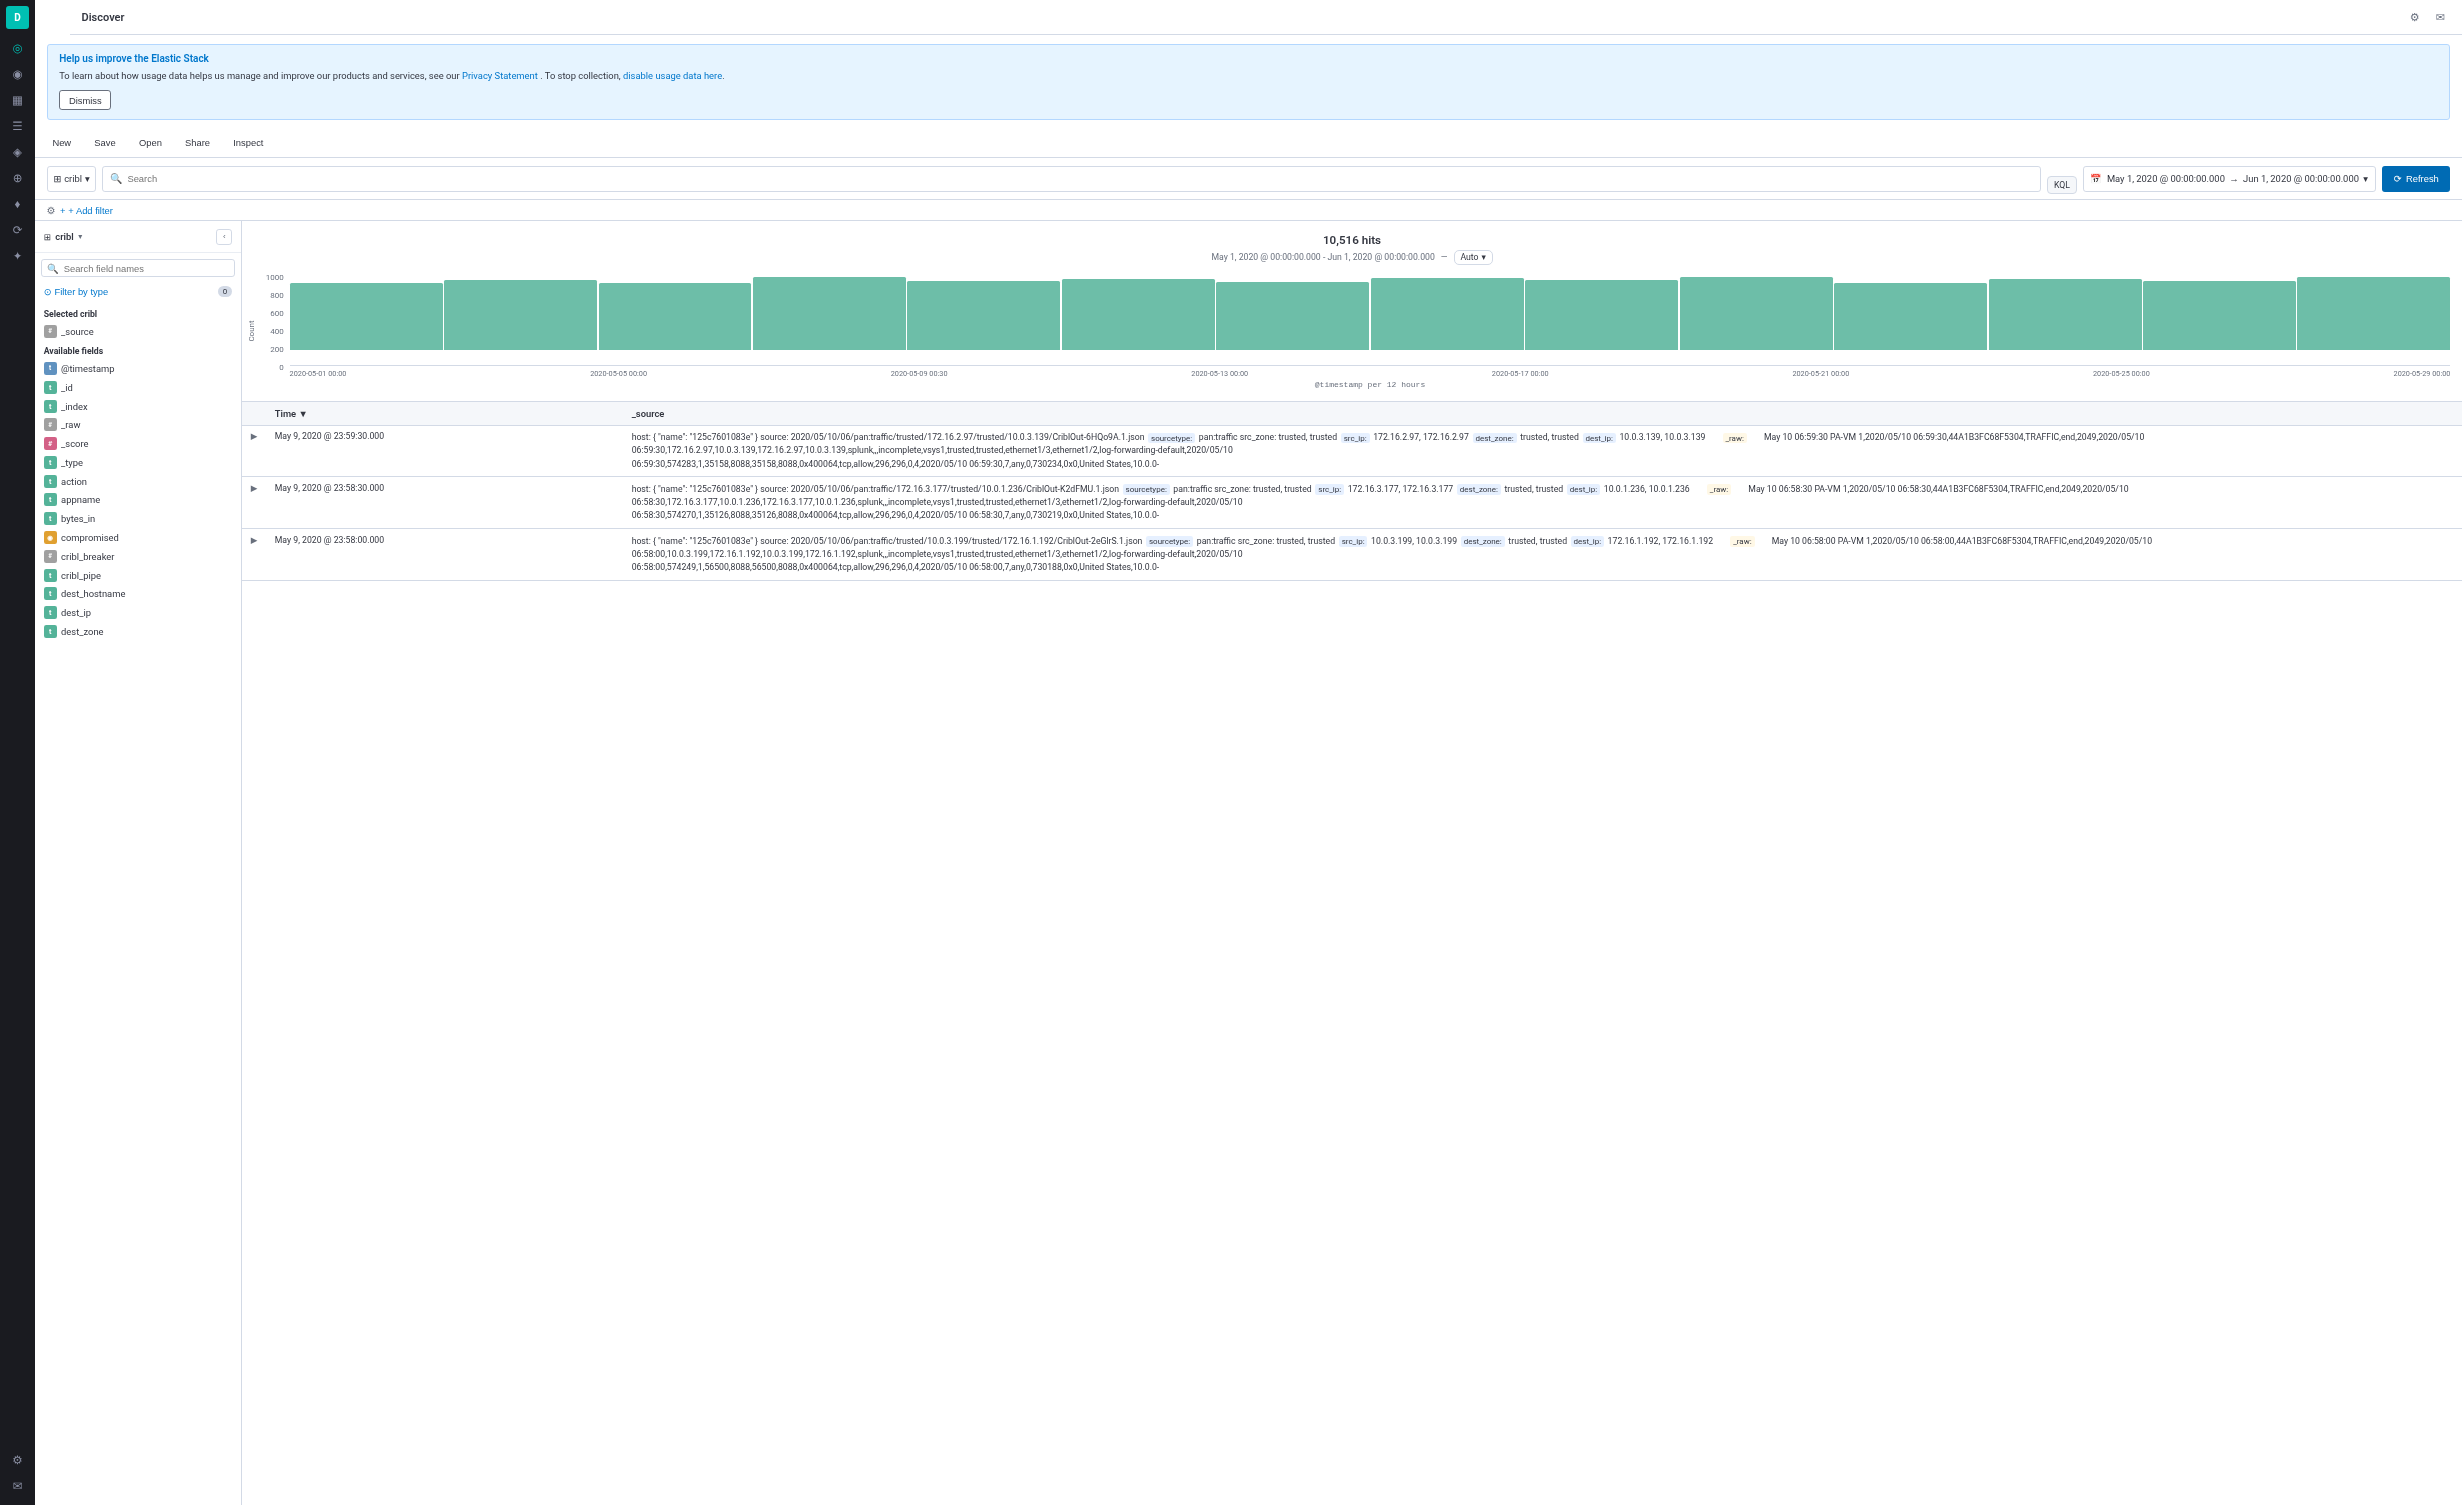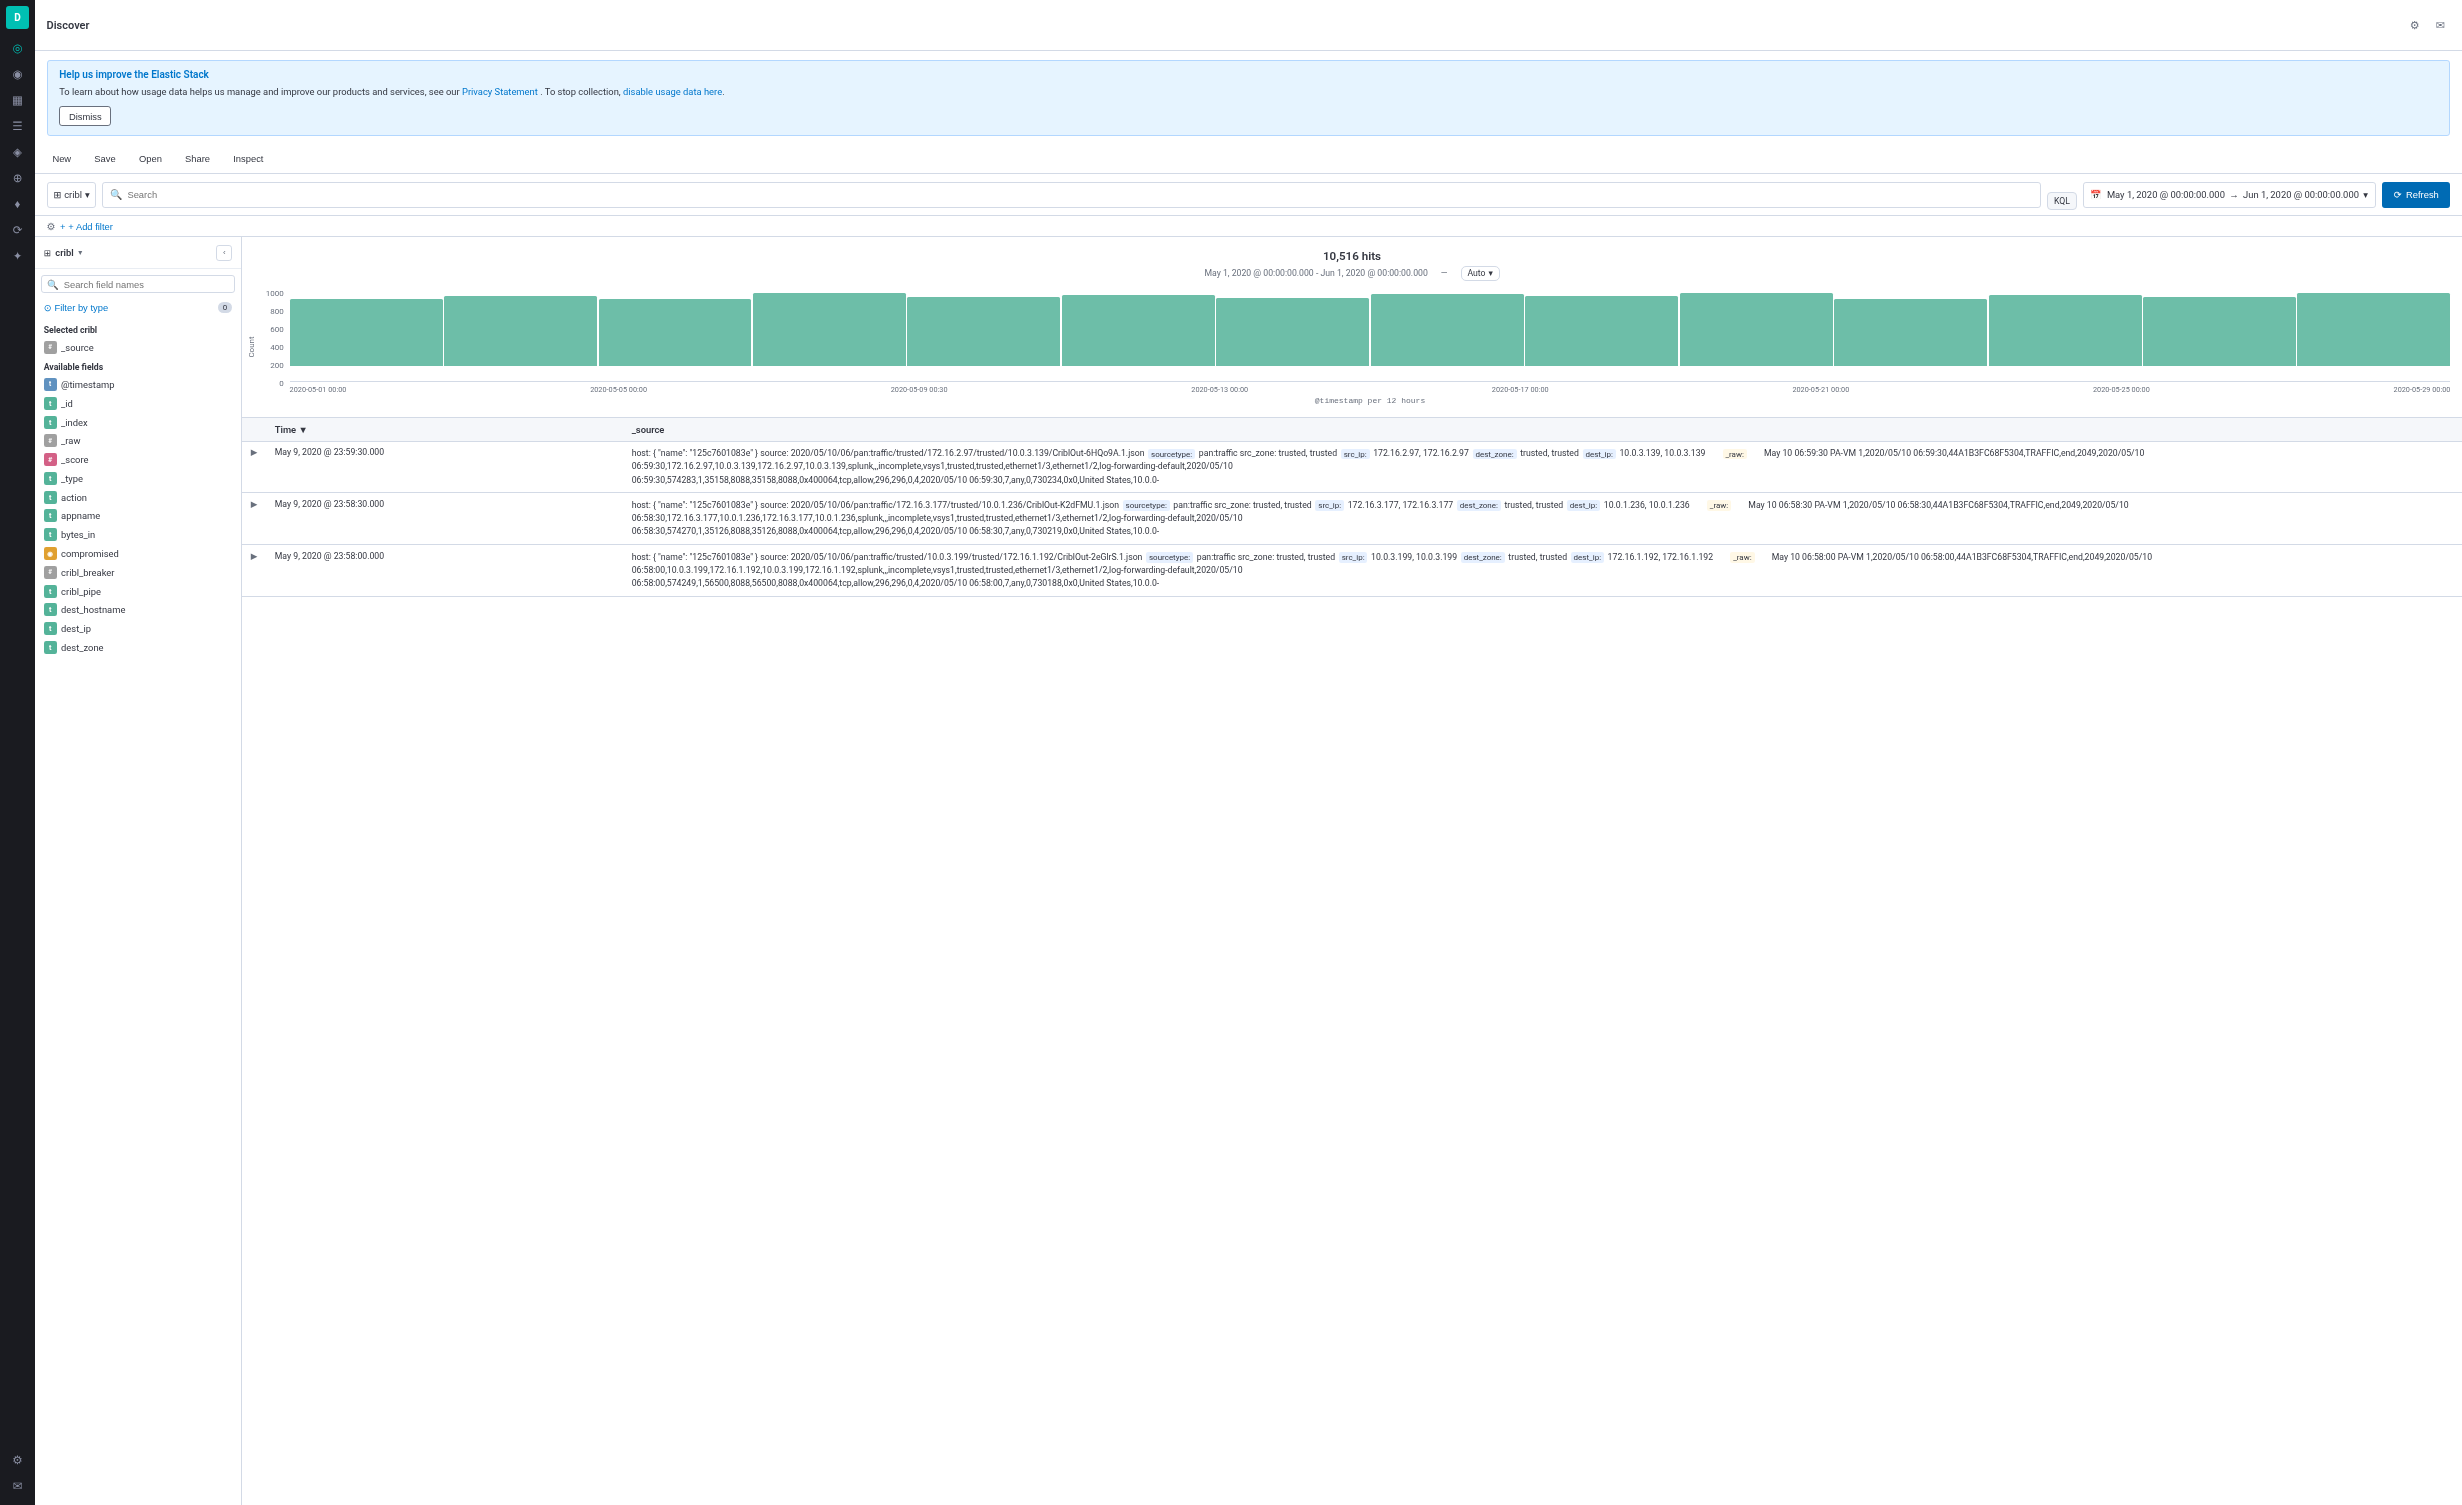--- a/index.html
+++ b/index.html
@@ -11,21 +11,21 @@
     .nav-rail { width: 35px; background: #1a1b20; display: flex; flex-direction: column; align-items: center; padding: 5.8px 0; flex-shrink: 0; }
     .nav-logo { width: 23px; height: 23px; background: #00bfb3; border-radius: 2.9px; display: flex; align-items: center; justify-content: center; color: white; font-weight: bold; font-size: 10px; margin-bottom: 5.8px; }
     .nav-icon { width: 23px; height: 23px; display: flex; align-items: center; justify-content: center; color: #8a8fa3; border-radius: 2.9px; margin: 1.5px 0; cursor: pointer; font-size: 11.6px; }
     .nav-icon.active { color: #00bfb3; }
     .nav-spacer { flex: 1; }
 
     
     .main-area { flex: 1; display: flex; flex-direction: column; overflow: hidden; background: white; }
 
     
-    .top-bar { height: 51px; border-bottom: 0.7px solid #d3dae6; display: flex; align-items: center; padding: 0 11.6px; background: white; flex-shrink: 0; }
+    .top-bar { height: 35px; border-bottom: 0.7px solid #d3dae6; display: flex; align-items: center; padding: 0 11.6px; background: white; flex-shrink: 0; margin-left: 35px; }
     .top-bar-icons { margin-left: auto; display: flex; gap: 5.8px; }
     .top-icon { width: 20px; height: 20px; display: flex; align-items: center; justify-content: center; color: #6b7280; font-size: 11px; cursor: pointer; }
 
     
     .banner { background: #e6f4ff; border: 0.7px solid #b3d7ff; border-radius: 2.9px; margin: 8.7px 11.6px; padding: 8.7px 11.6px; flex-shrink: 0; }
     .banner-title { color: #0077cc; font-size: 10px; font-weight: 600; margin-bottom: 4.4px; }
     .banner-text { color: #343741; font-size: 9.4px; margin-bottom: 7.3px; line-height: 1.5; }
     .banner-text a { color: #0077cc; text-decoration: none; }
     .dismiss-btn { border: 0.7px solid #69707d; background: white; color: #343741; padding: 3.6px 8.7px; border-radius: 2.9px; cursor: pointer; font-size: 9.4px; }
 
@@ -78,21 +78,21 @@
     .field-type-src { background: #a0a0a0; color: white; font-size: 6.5px; }
     .field-name { font-size: 9.4px; color: #343741; }
 
     
     .results-area { flex: 1; display: flex; flex-direction: column; overflow: hidden; }
 
     
     .chart-container { padding: 11.6px; border-bottom: 0.7px solid #d3dae6; flex-shrink: 0; }
     .chart-header { text-align: center; margin-bottom: 2.9px; }
     .hits-count { font-size: 11.6px; font-weight: 600; color: #343741; }
-    .chart-subtitle { font-size: 8.7px; color: #69707d; margin-bottom: 8.7px; display: flex; align-items: center; justify-content: center; gap: 13px; }
+    .chart-subtitle { font-size: 8.7px; color: #69707d; margin-bottom: 8.7px; display: flex; align-items: center; justify-content: center; gap: 6px; }
     .auto-select { border: 0.7px solid #d3dae6; border-radius: 5px; padding: 1.5px 5.8px; font-size: 8.7px; cursor: pointer; display: flex; align-items: center; gap: 2.9px; background: white; color: #343741; }
     .chart-body { position: relative; height: 116px; display: flex; }
     .y-axis { display: flex; flex-direction: column; justify-content: space-between; padding: 0 5.8px 17.4px 0; font-size: 8px; color: #69707d; text-align: right; width: 32px; flex-shrink: 0; }
     .bars-area { flex: 1; display: flex; align-items: flex-end; gap: 2.2px; padding-bottom: 17.4px; position: relative; }
     .bar { background: #54b399; flex: 1; border-radius: 1.5px 1.5px 0 0; opacity: 0.85; }
     .chart-xlabel { font-size: 8px; color: #69707d; text-align: center; margin-top: 2.9px; font-family: Liberation Mono, monospace; }
 
     
     .table-area { flex: 1; overflow-y: auto; }
     .results-table { width: 100%; border-collapse: collapse; }

